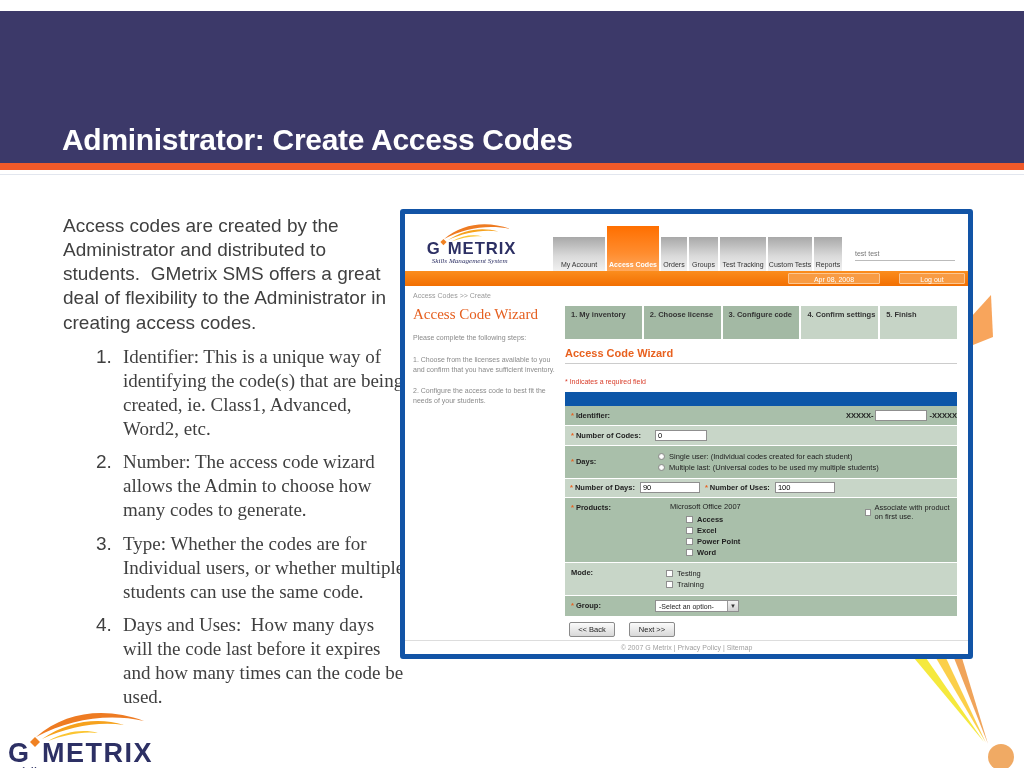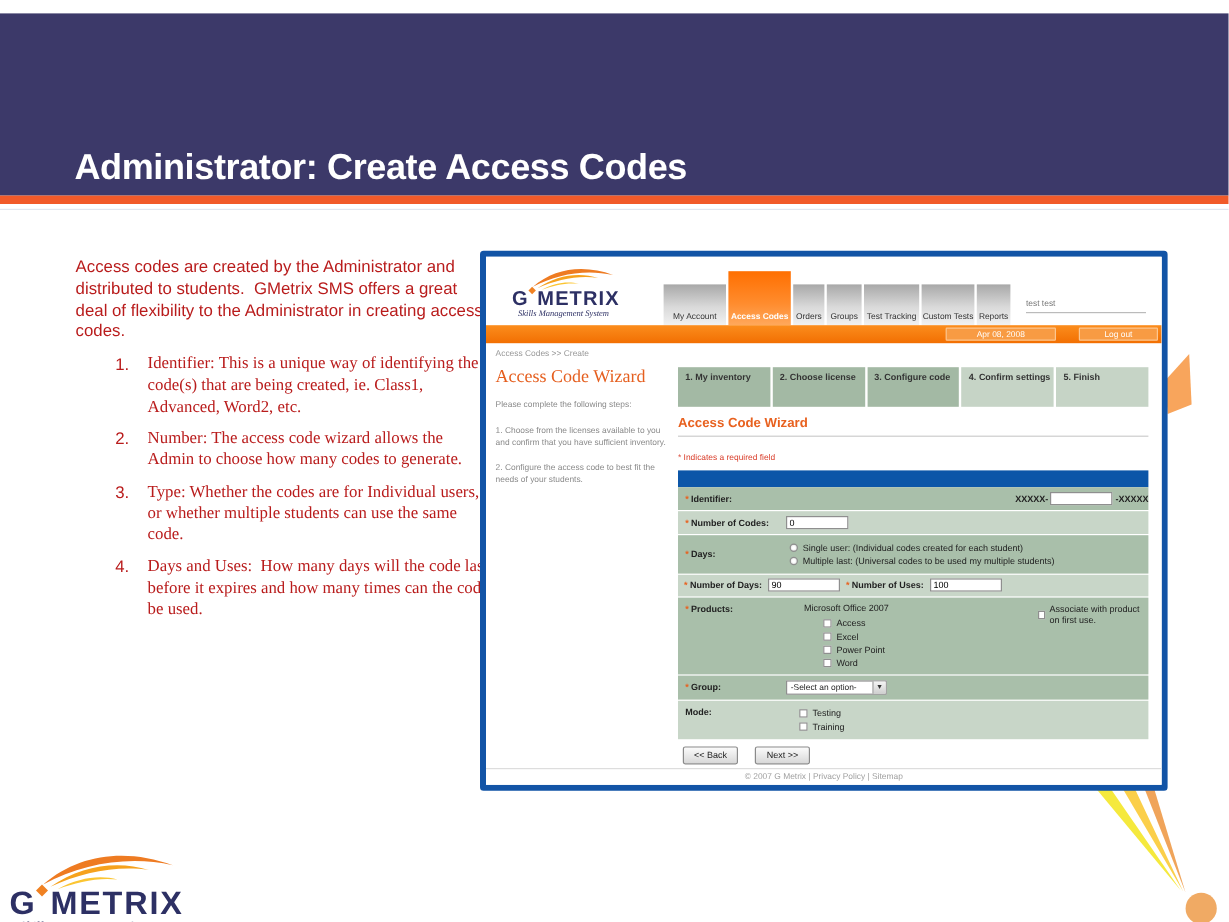--- a/index.html
+++ b/index.html
@@ -8,22 +8,22 @@
          font-family:"Liberation Sans",sans-serif;margin-top:11px;}
 
   
   .hdr{position:absolute;left:0;top:0;width:1024px;height:152px;background:#3c3969;z-index:2;}
   .hdr h1{position:absolute;left:62px;bottom:6px;margin:0;color:#fff;font-size:30px;
           font-weight:bold;letter-spacing:-.3px;}
   .accent{position:absolute;left:0;top:152px;width:1024px;height:7px;background:#f15a29;z-index:2;}
   .accent-sub{position:absolute;left:0;top:163px;width:1024px;height:1px;background:#e2e6ee;z-index:2;}
 
   
-  .body-text{position:absolute;left:63px;top:203px;width:345px;z-index:2;color:#b91c1c;
-             font-size:14px;line-height:1.27;}
+  .body-text{position:absolute;left:63px;top:203px;width:345px;z-index:2;color:#404040;
+             font-size:19px;line-height:1.27;}
   .body-text .intro{margin:0 0 10px 0;white-space:pre-wrap;}
   .li{display:flex;margin:0 0 9px 0;}
   .li .num{flex:0 0 27px;margin-left:33px;}
   .li .txt{flex:1;white-space:pre-wrap;font-family:Liberation Serif, serif;}
 
   
   .deco{position:absolute;z-index:1;}
 
   
   .app{position:absolute;left:400px;top:198px;width:573px;height:450px;background:#fff;
@@ -79,21 +79,21 @@
           font-family:"Liberation Sans",sans-serif;padding:0 2px;}
   .row-id .fval{display:flex;align-items:center;gap:2px;font-weight:bold;justify-content:flex-end;}
   .row-id .fval{padding-left:22px;}
   .opt{display:flex;align-items:center;gap:4px;margin:2px 0 2px 3px;}
   .radio{width:7px;height:7px;border-radius:50%;border:1px solid #8f8f8f;
          background:radial-gradient(#fff 30%,#d7d7d7);}
   .cbx{width:7px;height:7px;border:1px solid #8f8f8f;background:#fff;}
   .row-days .fval{display:flex;align-items:center;gap:5px;padding-top:3px;}
   .row-days .lab2{font-weight:bold;}
   .prod-title{margin-left:15px;}
-  .prod-list{margin:4px 0 0 28px;}
+  .prod-list{margin:4px 0 0 28px;font-weight:bold;}
   .prod-list .opt,{margin:3px 0;}
   .assoc{position:absolute;left:215px;top:5px;display:flex;gap:4px;align-items:center;}
   .row-prod .fval{position:relative;}
   .mode-list{margin-left:8px;}
   .combo{display:flex;width:84px;height:12px;border:1px solid #8f8f8f;background:#fff;
          align-items:center;cursor:pointer;}
   .combo .ctext{flex:1;font-size:7px;padding-left:3px;white-space:nowrap;overflow:hidden;}
   .combo .cbtn{flex:0 0 11px;height:100%;background:linear-gradient(#f4f4f4,#cfcfcf);
                border-left:1px solid #9a9a9a;font-size:6px;display:flex;align-items:center;justify-content:center;color:#333;}
 
@@ -262,40 +262,40 @@
                 <span>Word</span>
               </div>
             </div>
             <div class="assoc">
               <span class="cbx"></span>
               <span>Associate with product on first use.</span>
             </div>
           </div>
         </div>
 
-        <div class="frow dark">
-          <div class="flabel"><span class="star">*</span><span>Group:</span></div>
-          <div class="fval">
-            <div class="combo">
-              <span class="ctext">-Select an option-</span>
-              <span class="cbtn">▼</span>
-            </div>
-          </div>
-        </div>
-
         <div class="frow light">
           <div class="flabel"><span>Mode:</span></div>
           <div class="fval mode-list">
             <div class="opt">
               <span class="cbx"></span>
               <span>Testing</span>
             </div>
             <div class="opt">
               <span class="cbx"></span>
               <span>Training</span>
+            </div>
+          </div>
+        </div>
+
+        <div class="frow dark">
+          <div class="flabel"><span class="star">*</span><span>Group:</span></div>
+          <div class="fval">
+            <div class="combo">
+              <span class="ctext">-Select an option-</span>
+              <span class="cbtn">▼</span>
             </div>
           </div>
         </div>
 
         <div class="btns">
           <div class="btn">&lt;&lt; Back</div>
           <div class="btn">Next &gt;&gt;</div>
         </div>
       </div>
 

